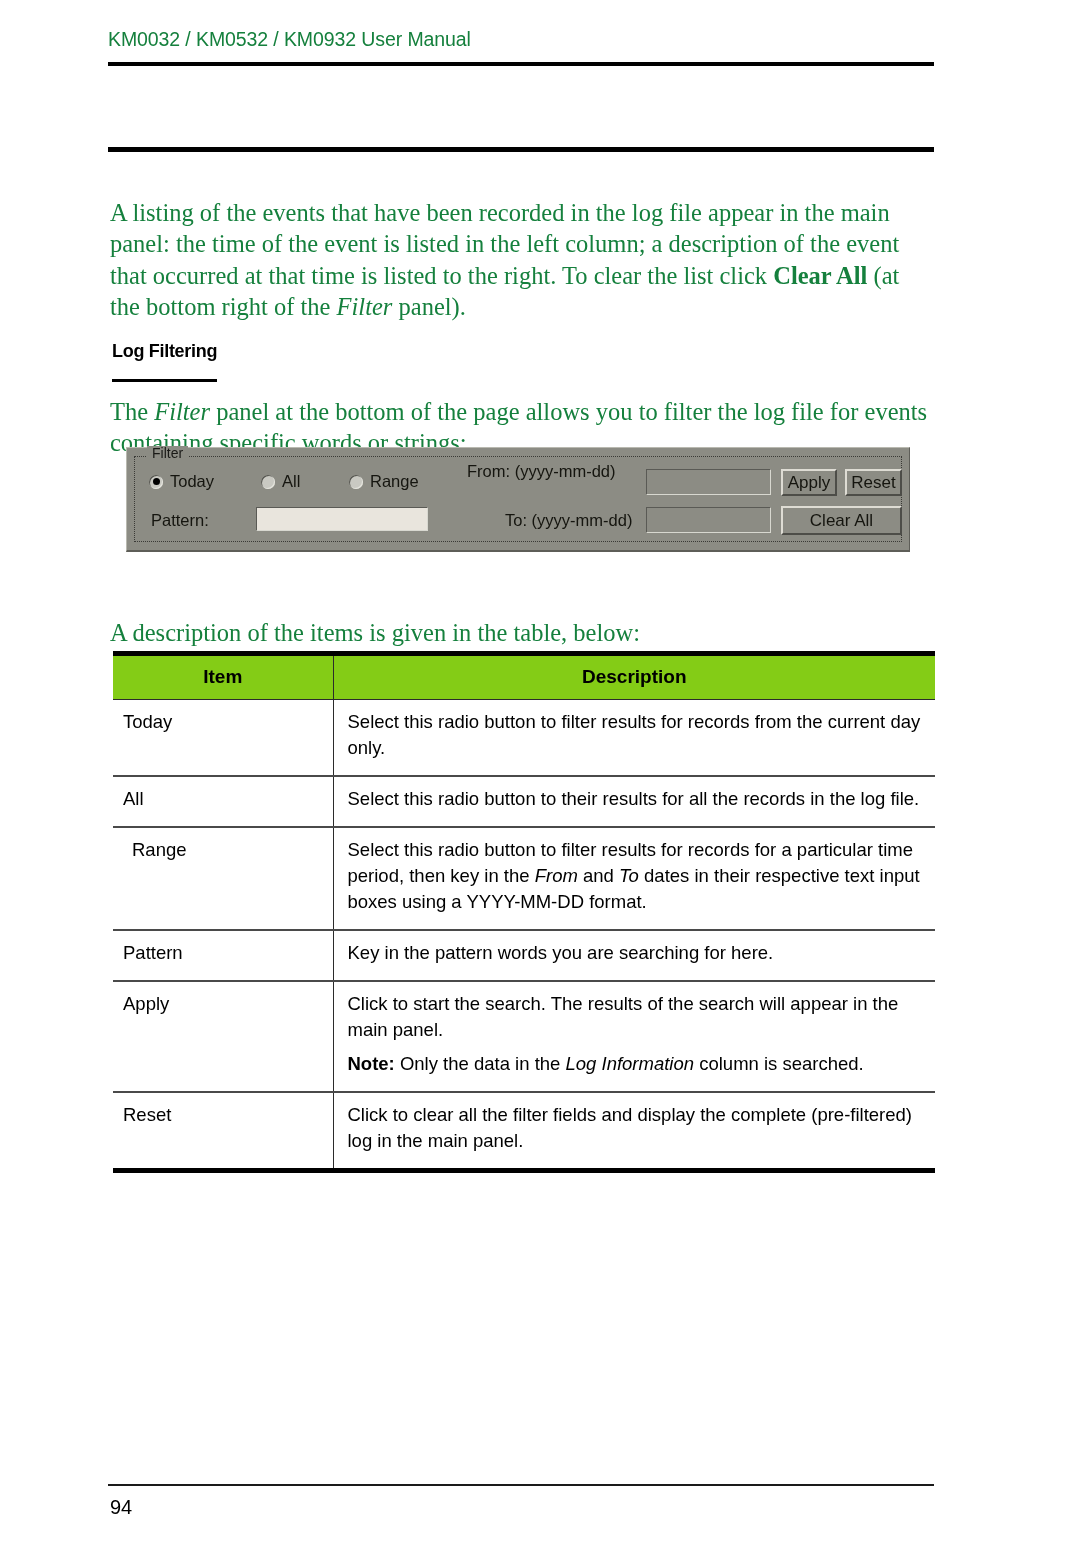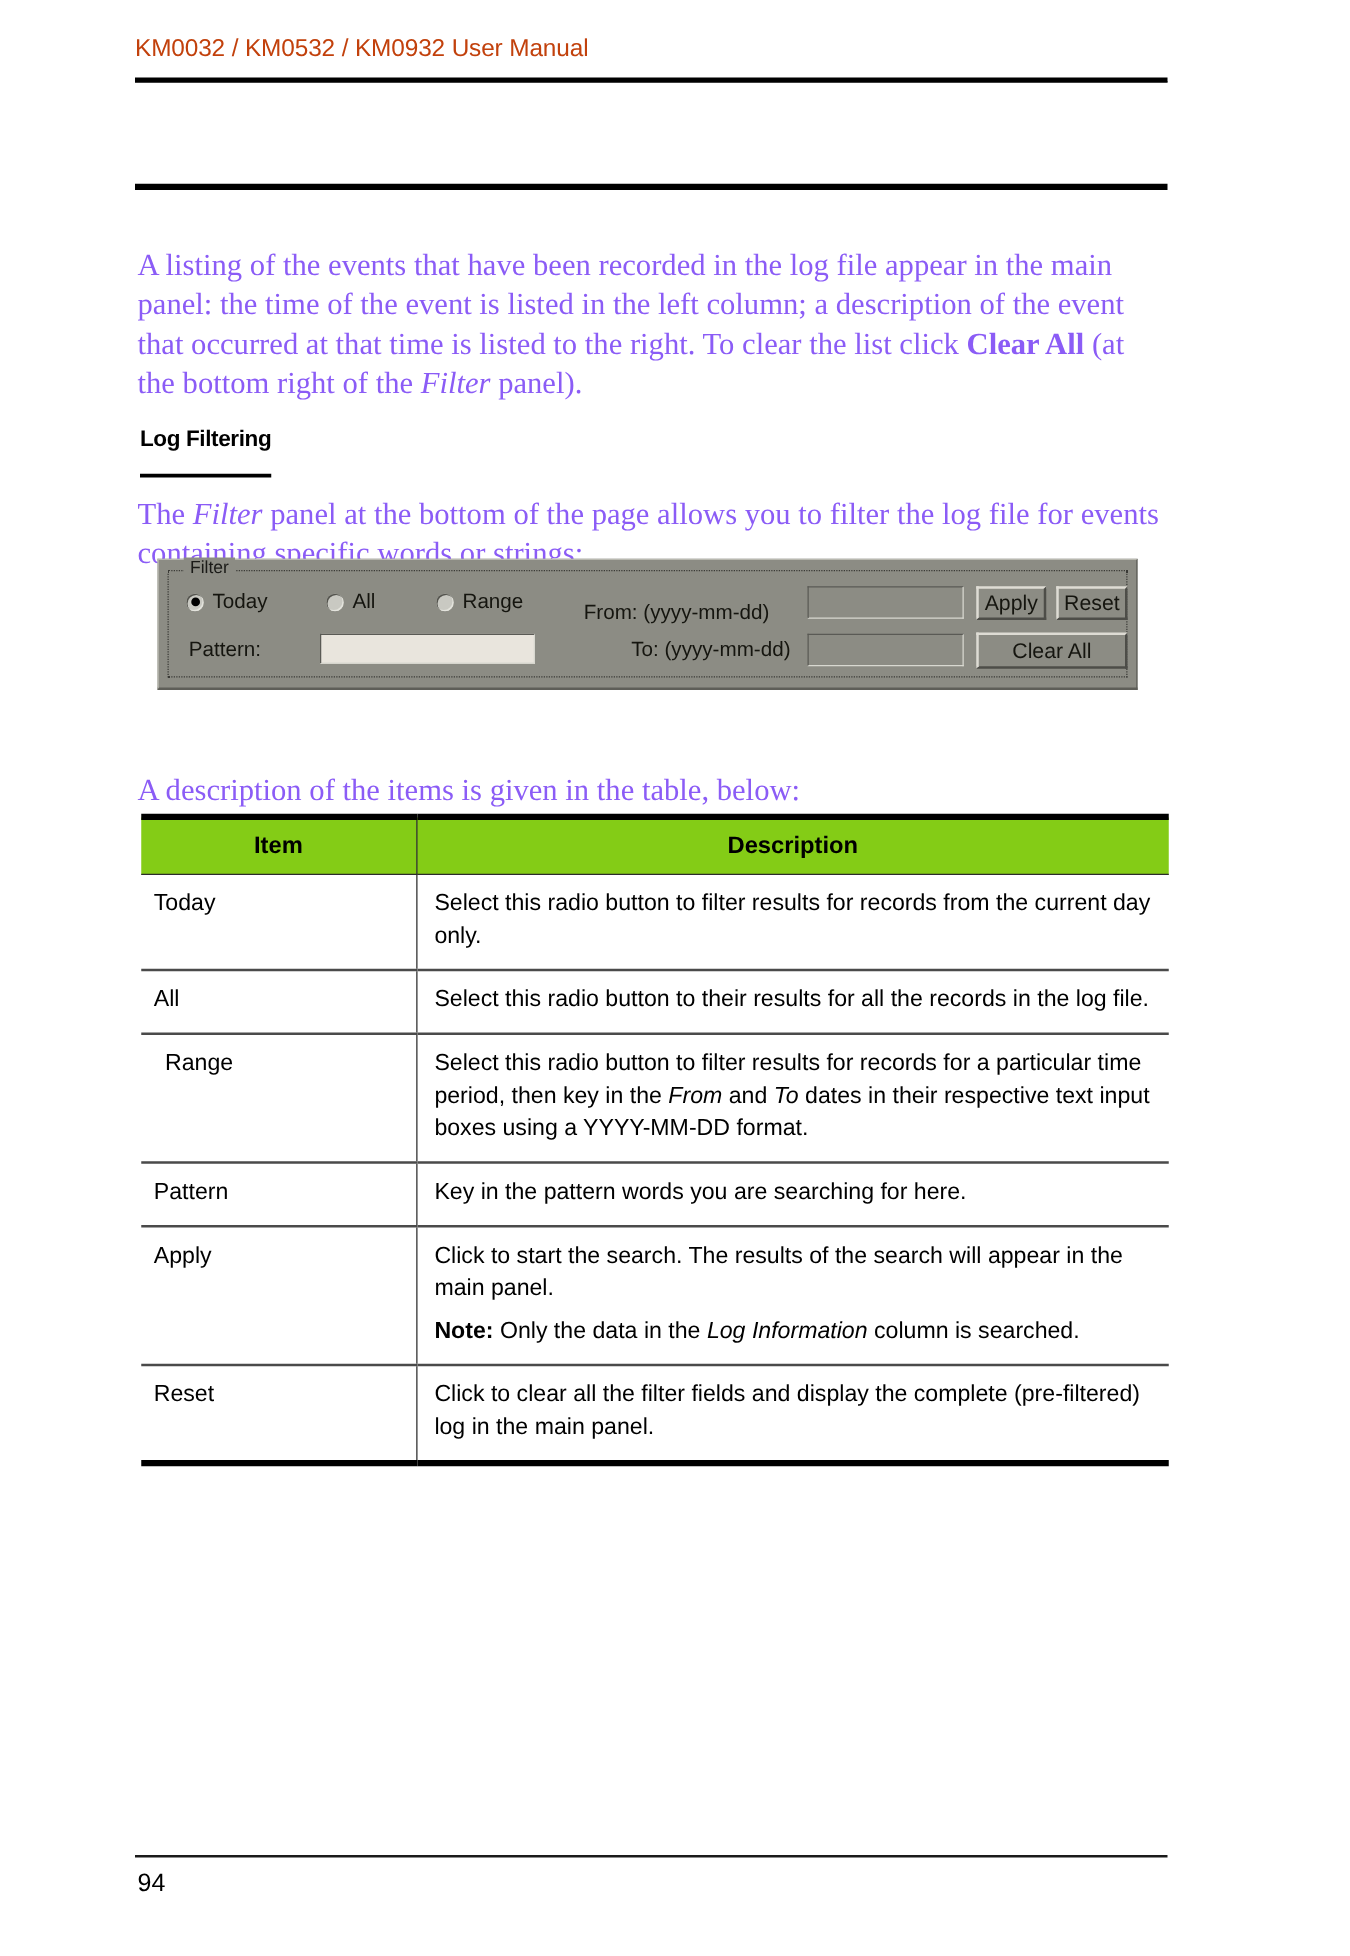--- a/index.html
+++ b/index.html
@@ -24,21 +24,21 @@
   
   .running-header {
     position: absolute;
     left: 108px;
     top: 28px;
     width: 826px;
     font-family: "Liberation Sans", "DejaVu Sans", sans-serif;
     font-size: 19.5px;
     font-weight: 400;
     letter-spacing: -0.1px;
-    color: #c2410c;
+    color: #15803d;
   }
   .header-rule {
     position: absolute;
     left: 108px;
     top: 62px;
     width: 826px;
     height: 3px;
     background: #000;
     border-bottom: 1px solid #000;
   }
@@ -63,21 +63,21 @@
     background: #000;
   }
 
   
   .para {
     position: absolute;
     font-family: "Liberation Serif", "DejaVu Serif", serif;
     font-size: 24.5px;
     line-height: 31.5px;
     text-align: left;
-    color: #8b5cf6;
+    color: #15803d;
   }
   .para b { font-weight: bold; }
   .para i { font-style: italic; }
 
   #para-intro {
     left: 110px;
     top: 172px;
     width: 824px;
   }
 
@@ -305,21 +305,21 @@
       <span>All</span>
     </div>
     <div class="radio-item" style="left:222px; top:24px;">
       <span class="radio-dot"></span>
       <span>Range</span>
     </div>
 
     <div class="fp-label" style="left:24px; top:63px;">Pattern:</div>
     <div class="fp-input" style="left:129px; top:59px; width:172px; height:24px;"></div>
 
-    <div class="fp-label" style="left:340px; top:33px;">From: (yyyy-mm-dd)</div>
+    <div class="fp-label" style="left:340px; top:14px;">From: (yyyy-mm-dd)</div>
     <div class="fp-label" style="left:378px; top:63px;">To: (yyyy-mm-dd)</div>
 
     <div class="fp-input disabled" style="left:519px; top:21px; width:125px; height:26px;"></div>
     <div class="fp-input disabled" style="left:519px; top:59px; width:125px; height:26px;"></div>
 
     <div class="fp-button" style="left:654px; top:21px; width:56px; height:27px;">Apply</div>
     <div class="fp-button" style="left:718px; top:21px; width:57px; height:27px;">Reset</div>
     <div class="fp-button" style="left:654px; top:58px; width:121px; height:29px;">Clear All</div>
   </div>
 

